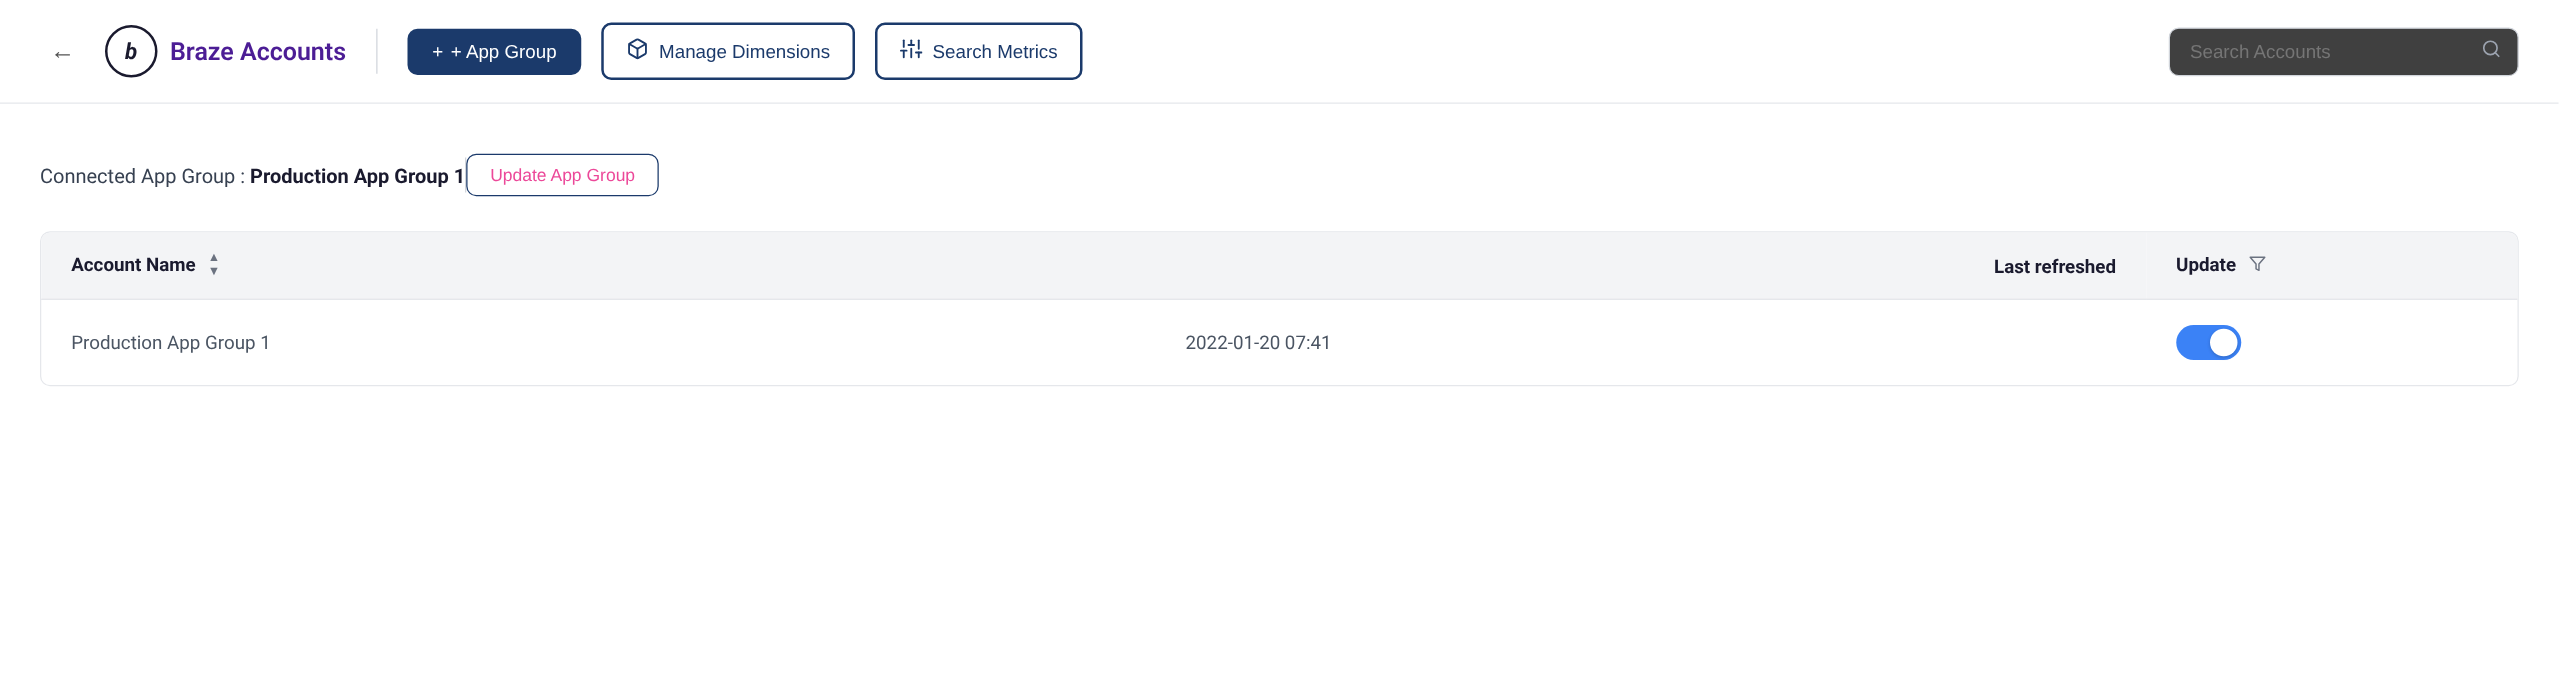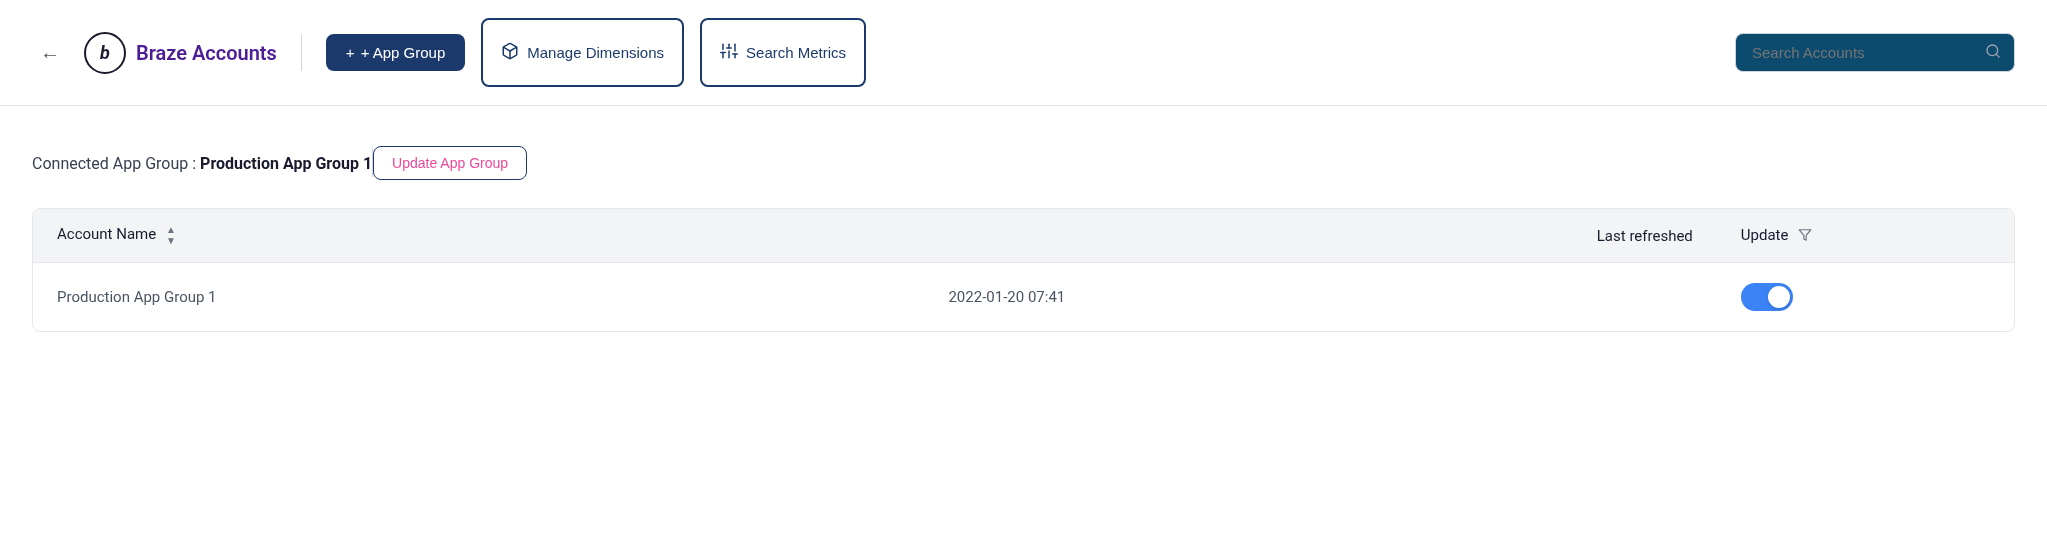--- a/index.html
+++ b/index.html
@@ -76,21 +76,21 @@
       align-items: center;
       gap: 8px;
       white-space: nowrap;
     }
 
     .btn-outline {
       background: #fff;
       color: #1b3a6b;
       border: 2px solid #1b3a6b;
       border-radius: 8px;
-      padding: 22px 18px;
+      padding: 10px 18px;
       font-size: 15px;
       font-weight: 500;
       cursor: pointer;
       display: flex;
       align-items: center;
       gap: 8px;
       white-space: nowrap;
     }
 
     .search-container {
@@ -99,21 +99,21 @@
     }
 
     .search-input {
       border: 1.5px solid #d1d5db;
       border-radius: 8px;
       padding: 10px 40px 10px 16px;
       font-size: 15px;
       color: #9ca3af;
       width: 280px;
       outline: none;
-      background: #0c4a6e;
+      background: #404040;
     }
 
     .search-icon-wrap {
       position: absolute;
       right: 14px;
       top: 50%;
       transform: translateY(-50%);
       color: #9ca3af;
       font-size: 16px;
       pointer-events: none;
@@ -170,21 +170,21 @@
     }
 
     thead tr {
       background: #f3f4f6;
     }
 
     thead th {
       padding: 16px 24px;
       text-align: left;
       font-size: 15px;
-      font-weight: 400;
+      font-weight: 700;
       color: #1a1a2e;
       border-bottom: 1px solid #e5e7eb;
     }
 
     .th-account {
       width: 45%;
     }
     .th-refreshed {
       width: 40%;
       text-align: right;

